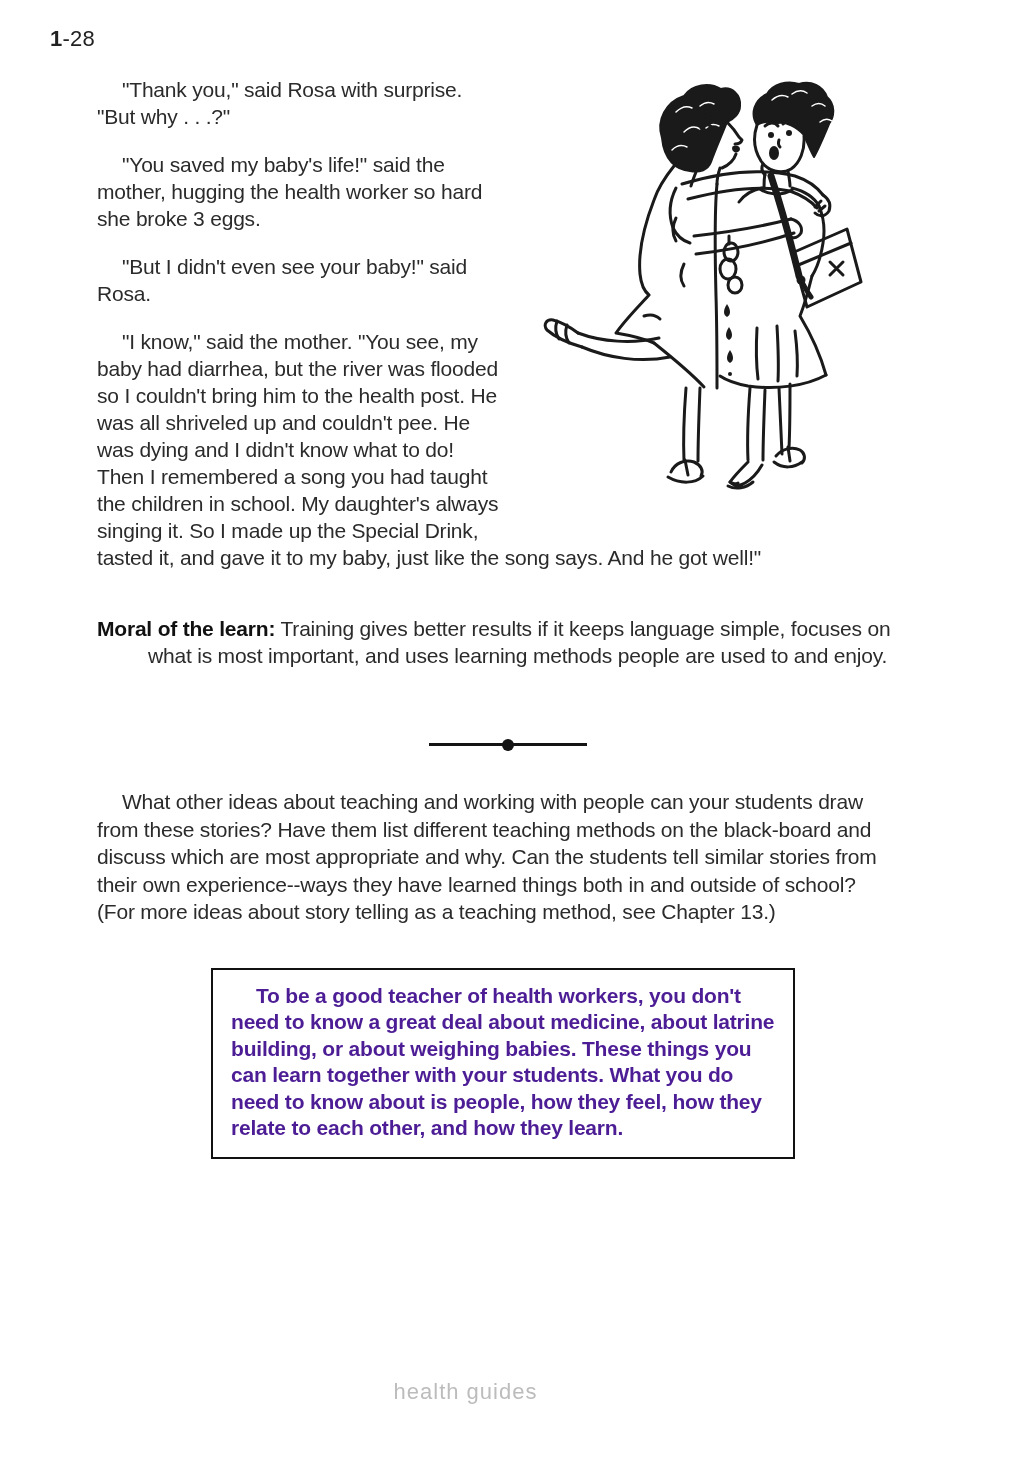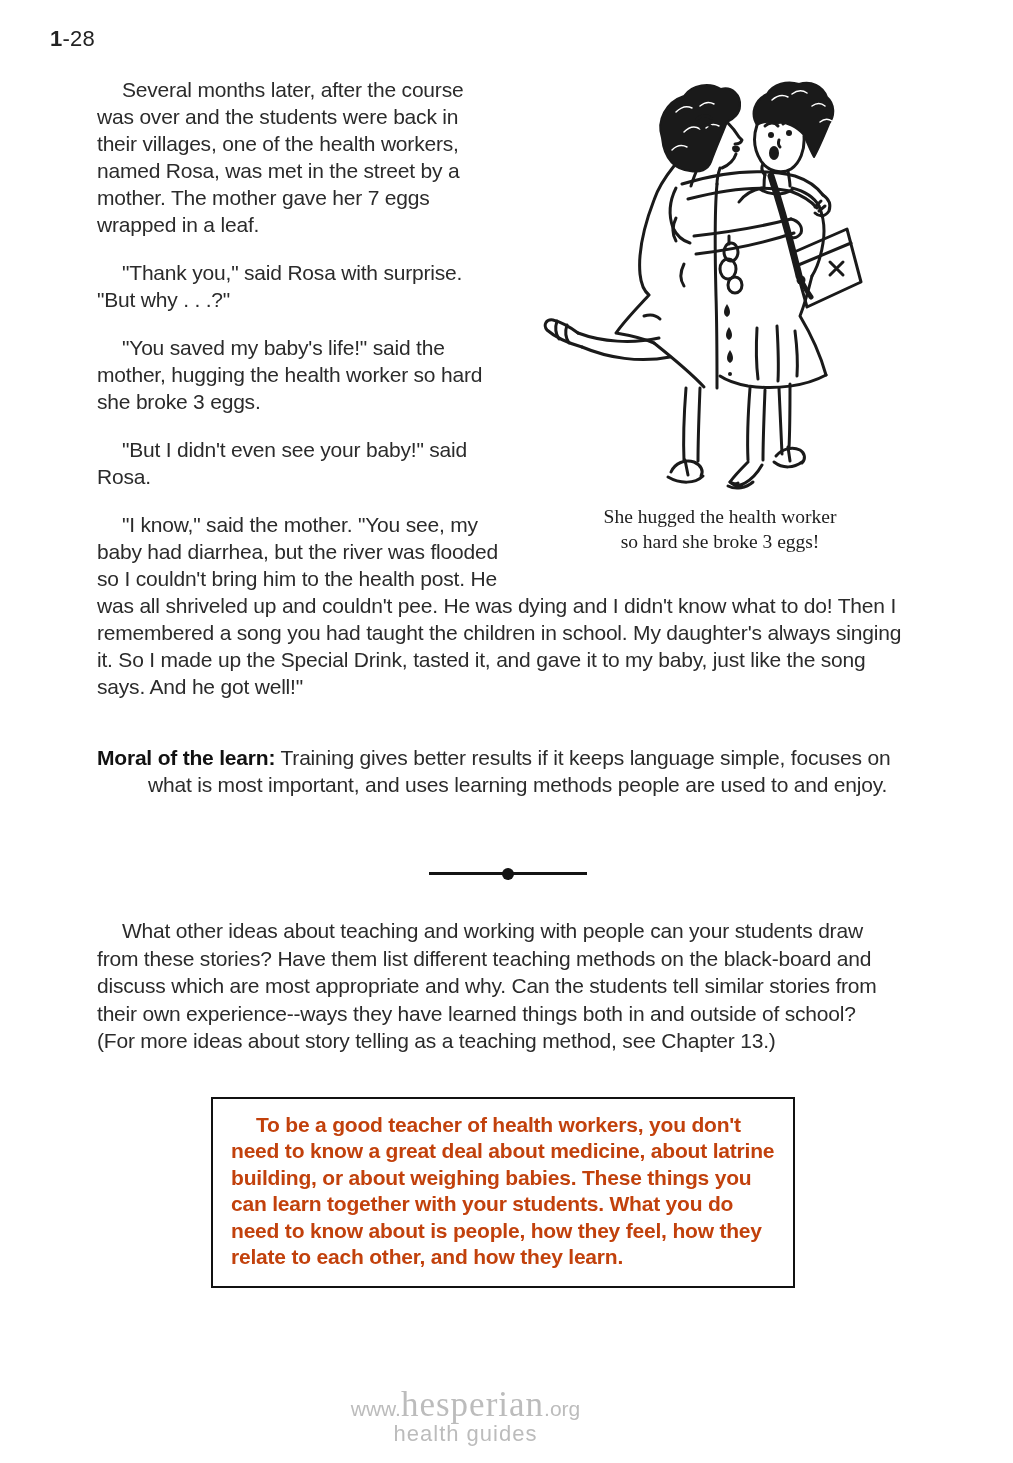--- a/index.html
+++ b/index.html
@@ -32,21 +32,21 @@
   .divider::after {
     content:""; position:absolute; left:50%; top:50%; width:12px; height:12px;
     margin:-6px 0 0 -6px; border-radius:50%; background:#141414;
   }
   .discussion {
     margin:42px 0 0 0; width:790px; font-size:21px; line-height:27.5px;
     letter-spacing:-0.2px; text-indent:25px;
   }
   .callout {
     margin:42px 0 0 114px; width:544px; border:2.5px solid #111;
-    padding:13px 18px 15px 18px; font-weight:bold; color:#c2410c;
+    padding:13px 18px 15px 18px; font-weight:bold; color:#4c1d95;
     font-size:21px; line-height:26.5px; letter-spacing:-0.2px; text-indent:25px;
   }
   .footer { position:absolute; left:0; right:0; top:1387px; text-align:center; color:#bcbcbc; }
   .footer .logo-line { line-height:36px; }
   .footer .www, .footer .org { font-size:21px; }
   .footer .brand { font-family:"Liberation Serif", serif; font-size:35px; letter-spacing:1px; }
   .footer .tagline { font-size:22px; margin-top:-8px; letter-spacing:1px; }
 </style>
 </head>
 <body>
@@ -149,42 +149,34 @@
           <path d="M255 312 C256 336 257 358 258 378"></path>
           <path d="M266 308 C266 330 266 352 265 372"></path>
           <path d="M224 386 C218 392 211 399 206 406 C210 410 216 410 221 407 C228 403 234 396 238 389"></path>
           <path d="M206 406 q4 3 8 1 M210 409 q4 2 8 0"></path>
           <path d="M204 410 C212 414 222 412 229 406"></path>
           <path d="M252 380 C258 373 268 370 276 374 C281 377 282 383 278 387"></path>
           <path d="M250 386 C259 393 270 392 278 386"></path>
           <path d="M264 371 L266 385"></path>
         </g>
       </svg>
-      <div class="caption">
-        <span>She hugged the health worker</span><br>
-        <span>so hard she broke 3 eggs!</span>
-      </div>
     </div>
 
-    <p class="body">Several months later, after the course was over and the students were back in their villages, one of the health workers, named Rosa, was met in the street by a mother. The mother gave her 7 eggs wrapped in a leaf.</p>
     <p class="body">"Thank you," said Rosa with surprise. "But why . . .?"</p>
     <p class="body">"You saved my baby's life!" said the mother, hugging the health worker so hard she broke 3 eggs.</p>
     <p class="body">"But I didn't even see your baby!" said Rosa.</p>
     <p class="body">"I know," said the mother. "You see, my baby had diarrhea, but the river was flooded so I couldn't bring him to the health post. He was all shriveled up and couldn't pee. He was dying and I didn't know what to do! Then I remembered a song you had taught the children in school. My daughter's always singing it. So I made up the Special Drink, tasted it, and gave it to my baby, just like the song says. And he got well!"</p>
 
     <p class="moral"><span class="lbl">Moral of the learn:</span> <span>Training gives better results if it keeps language simple, focuses on what is most important, and uses learning methods people are used to and enjoy.</span></p>
 
     <div class="divider"></div>
 
     <p class="discussion">What other ideas about teaching and working with people can your students draw from these stories? Have them list different teaching methods on the black-board and discuss which are most appropriate and why. Can the students tell similar stories from their own experience--ways they have learned things both in and outside of school? (For more ideas about story telling as a teaching method, see Chapter 13.)</p>
 
     <div class="callout">To be a good teacher of health workers, you don't need to know a great deal about medicine, about latrine building, or about weighing babies. These things you can learn together with your students. What you do need to know about is people, how they feel, how they relate to each other, and how they learn.</div>
 
   </div>
 
   <div class="footer">
-    <div class="logo-line">
-      <span class="www">www.</span><span class="brand">hesperian</span><span class="org">.org</span>
-    </div>
     <div class="tagline">health guides</div>
   </div>
 
 </div>
 
 </body></html>

